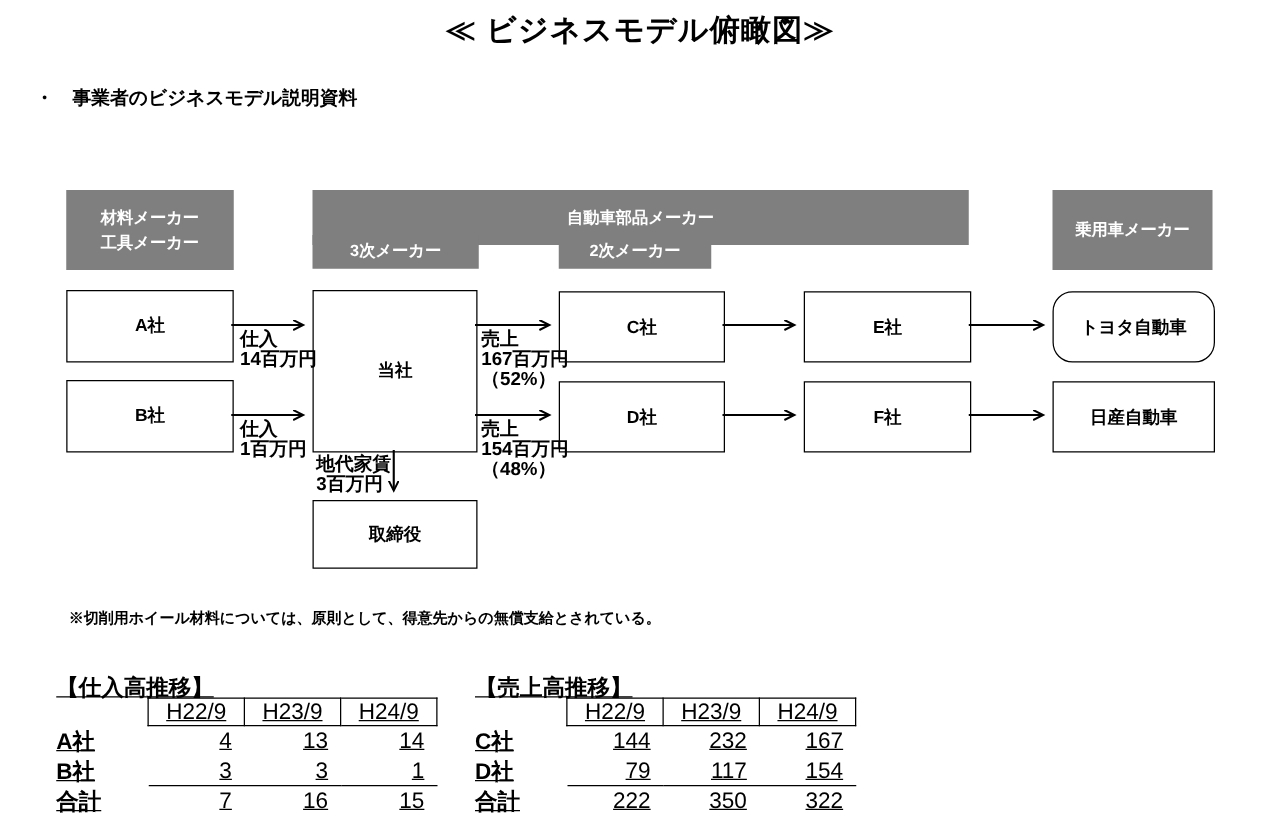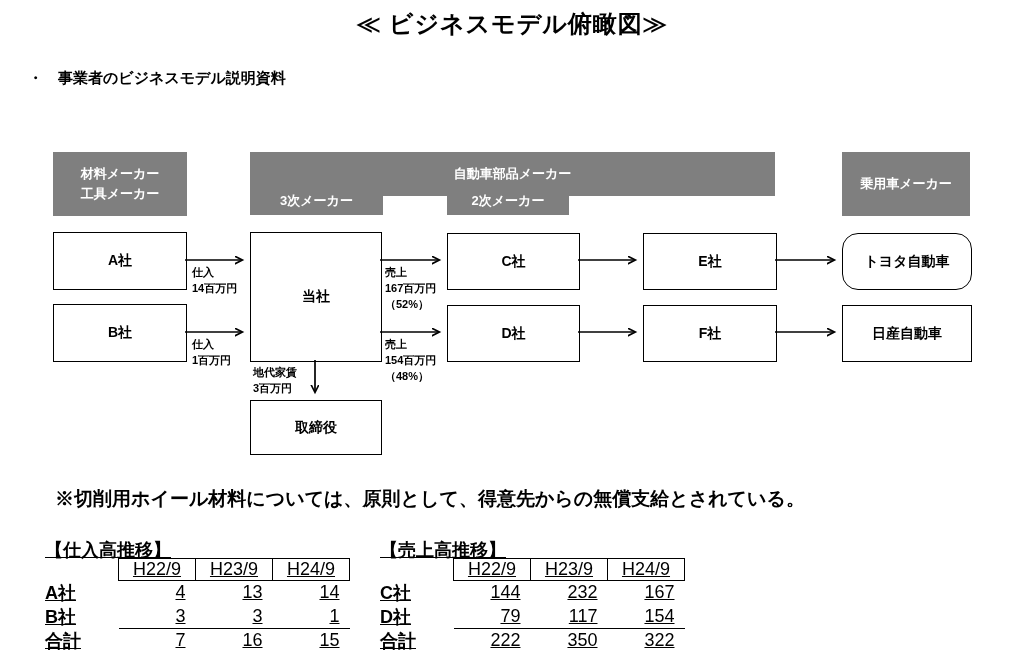--- a/index.html
+++ b/index.html
@@ -47,35 +47,35 @@
     border: 1.5px solid #000000;
     font-weight: bold;
     font-size: 14px;
     display: flex;
     align-items: center;
     justify-content: center;
     text-align: center;
   }
   .flow-label {
     position: absolute;
-    font-size: 11px;
+    font-size: 15px;
     font-weight: bold;
     line-height: 16px;
     white-space: nowrap;
   }
   .flow-label span { display: block; }
   .arrows {
     position: absolute;
     top: 0; left: 0;
     pointer-events: none;
   }
   .note {
     position: absolute;
     left: 55px; top: 486px;
-    font-size: 19px;
+    font-size: 12px;
     font-weight: bold;
   }
   .tbl { position: absolute; font-size: 18px; text-decoration: underline; }
   .tbl-title { font-weight: bold; height: 20px; }
   .tbl table { border-collapse: collapse; }
   .tbl td { height: 19px; padding: 0; vertical-align: middle; }
   .tbl td.lbl { width: 73px; font-weight: bold; text-align: left; }
   .tbl td.hdr { width: 67px; border: 1px solid #000; text-align: center; font-weight: normal; }
   .tbl td.num { width: 67px; text-align: right; padding-right: 10px; }
   .tbl tr.sum-row td.num { border-bottom: 1.5px solid #000; }

